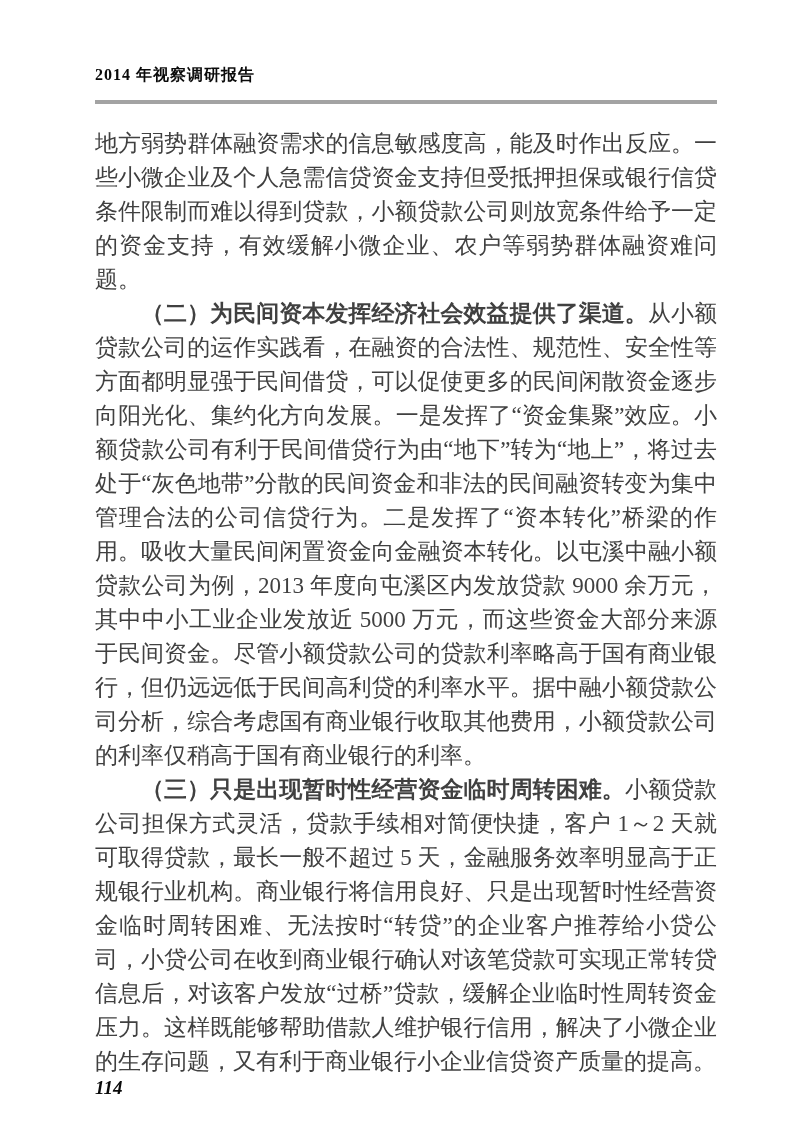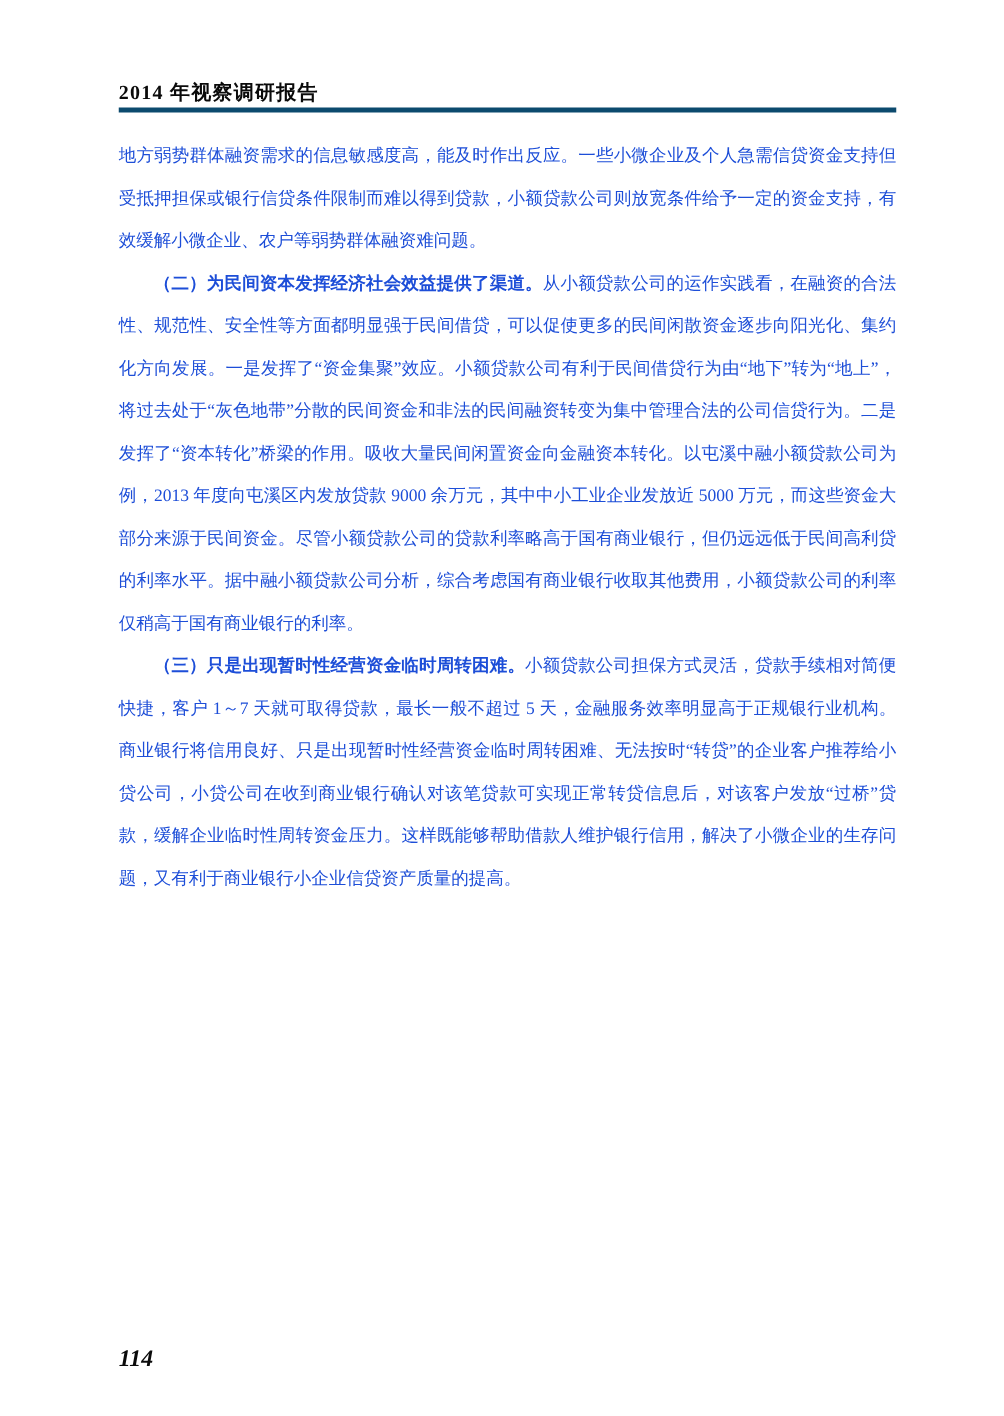--- a/index.html
+++ b/index.html
@@ -14,51 +14,50 @@
     background: #ffffff;
     color: #0a0a0a;
     font-family: "Liberation Serif", "DejaVu Serif", serif;
     overflow: hidden;
   }
   .header {
     position: absolute;
     left: 95px;
     top: 66px;
     width: 622px;
-    padding-bottom: 2px;
-    border-bottom: 4px solid #0c4a6e;
+    padding-bottom: 16px;
+    border-bottom: 4px solid #a3a3a3;
   }
   .header-title {
     font-size: 16px;
     font-weight: bold;
     line-height: 18px;
     letter-spacing: 1px;
     color: #0a0a0a;
     white-space: nowrap;
   }
   .doc-body {
     position: absolute;
     left: 95px;
-    top: 109px;
+    top: 127px;
     width: 622px;
-    font-size: 14px;
+    font-size: 23px;
     line-height: 34px;
     text-align: justify;
-    color: #1d4ed8;
+    color: #404040;
   }
   .doc-body p {
     margin: 0;
     padding: 0;
   }
   .doc-body p.indent {
     text-indent: 2em;
   }
   .lead-bold {
     font-weight: bold;
-    font-family: Liberation Mono, monospace;
   }
   .footer-page-number {
     position: absolute;
     left: 95px;
     top: 1077px;
     font-size: 19px;
     font-weight: bold;
     font-style: italic;
     color: #0a0a0a;
   }
@@ -73,19 +72,19 @@
   </div>
 
   <div class="doc-body">
     <p>
       <span>地方弱势群体融资需求的信息敏感度高，能及时作出反应。一些小微企业及个人急需信贷资金支持但受抵押担保或银行信贷条件限制而难以得到贷款，小额贷款公司则放宽条件给予一定的资金支持，有效缓解小微企业、农户等弱势群体融资难问题。</span>
     </p>
     <p class="indent">
       <span class="lead-bold">（二）为民间资本发挥经济社会效益提供了渠道。</span><span>从小额贷款公司的运作实践看，在融资的合法性、规范性、安全性等方面都明显强于民间借贷，可以促使更多的民间闲散资金逐步向阳光化、集约化方向发展。一是发挥了“资金集聚”效应。小额贷款公司有利于民间借贷行为由“地下”转为“地上”，将过去处于“灰色地带”分散的民间资金和非法的民间融资转变为集中管理合法的公司信贷行为。二是发挥了“资本转化”桥梁的作用。吸收大量民间闲置资金向金融资本转化。以屯溪中融小额贷款公司为例，2013 年度向屯溪区内发放贷款 9000 余万元，其中中小工业企业发放近 5000 万元，而这些资金大部分来源于民间资金。尽管小额贷款公司的贷款利率略高于国有商业银行，但仍远远低于民间高利贷的利率水平。据中融小额贷款公司分析，综合考虑国有商业银行收取其他费用，小额贷款公司的利率仅稍高于国有商业银行的利率。</span>
     </p>
     <p class="indent">
-      <span class="lead-bold">（三）只是出现暂时性经营资金临时周转困难。</span><span>小额贷款公司担保方式灵活，贷款手续相对简便快捷，客户 1～7 天就可取得贷款，最长一般不超过 5 天，金融服务效率明显高于正规银行业机构。商业银行将信用良好、只是出现暂时性经营资金临时周转困难、无法按时“转贷”的企业客户推荐给小贷公司，小贷公司在收到商业银行确认对该笔贷款可实现正常转贷信息后，对该客户发放“过桥”贷款，缓解企业临时性周转资金压力。这样既能够帮助借款人维护银行信用，解决了小微企业的生存问题，又有利于商业银行小企业信贷资产质量的提高。</span>
+      <span class="lead-bold">（三）只是出现暂时性经营资金临时周转困难。</span><span>小额贷款公司担保方式灵活，贷款手续相对简便快捷，客户 1～2 天就可取得贷款，最长一般不超过 5 天，金融服务效率明显高于正规银行业机构。商业银行将信用良好、只是出现暂时性经营资金临时周转困难、无法按时“转贷”的企业客户推荐给小贷公司，小贷公司在收到商业银行确认对该笔贷款可实现正常转贷信息后，对该客户发放“过桥”贷款，缓解企业临时性周转资金压力。这样既能够帮助借款人维护银行信用，解决了小微企业的生存问题，又有利于商业银行小企业信贷资产质量的提高。</span>
     </p>
   </div>
 
   <div class="footer-page-number">114</div>
 
 </div>
 
 </body></html>

